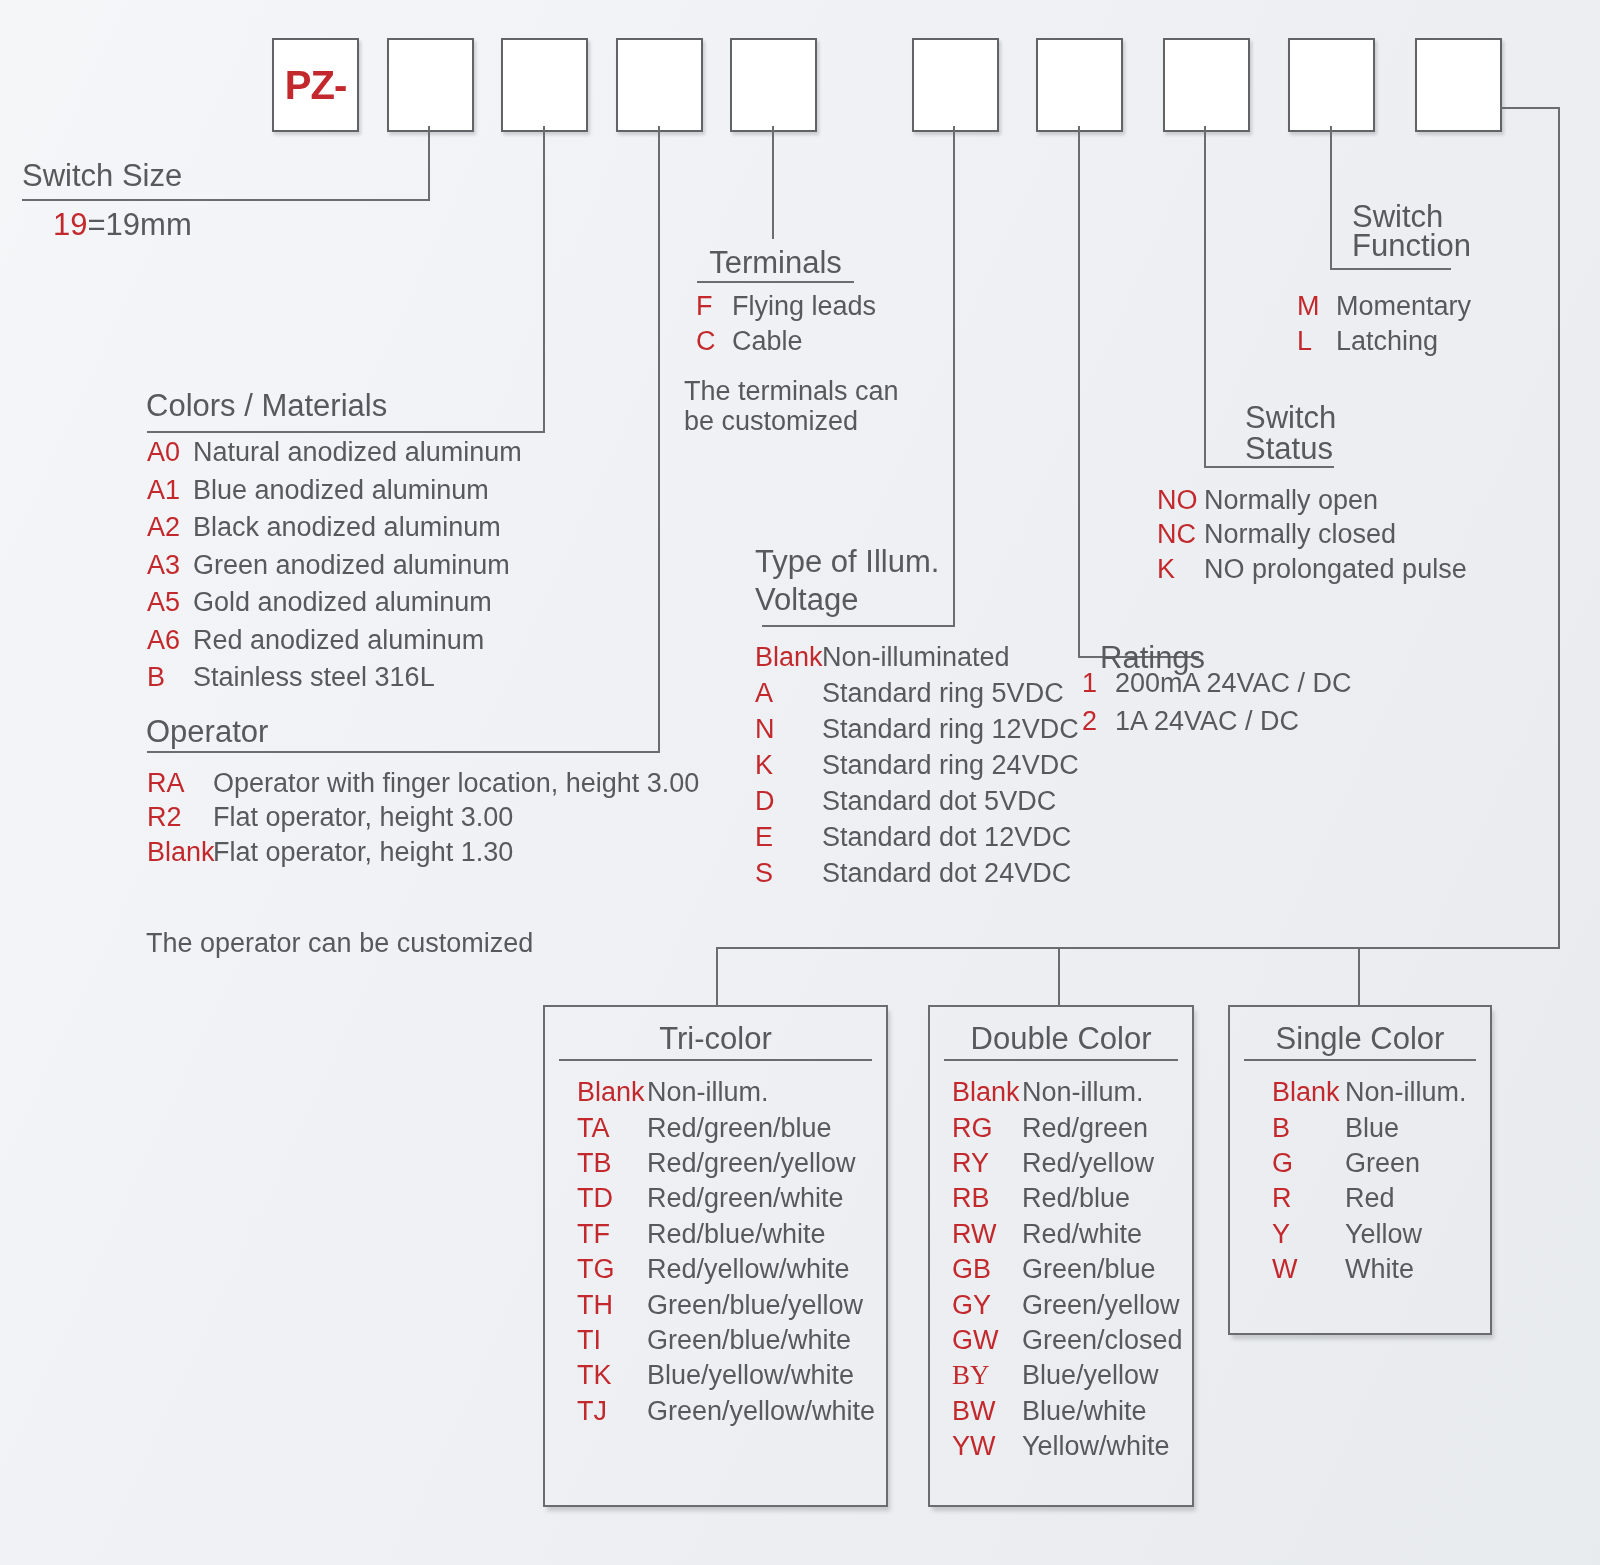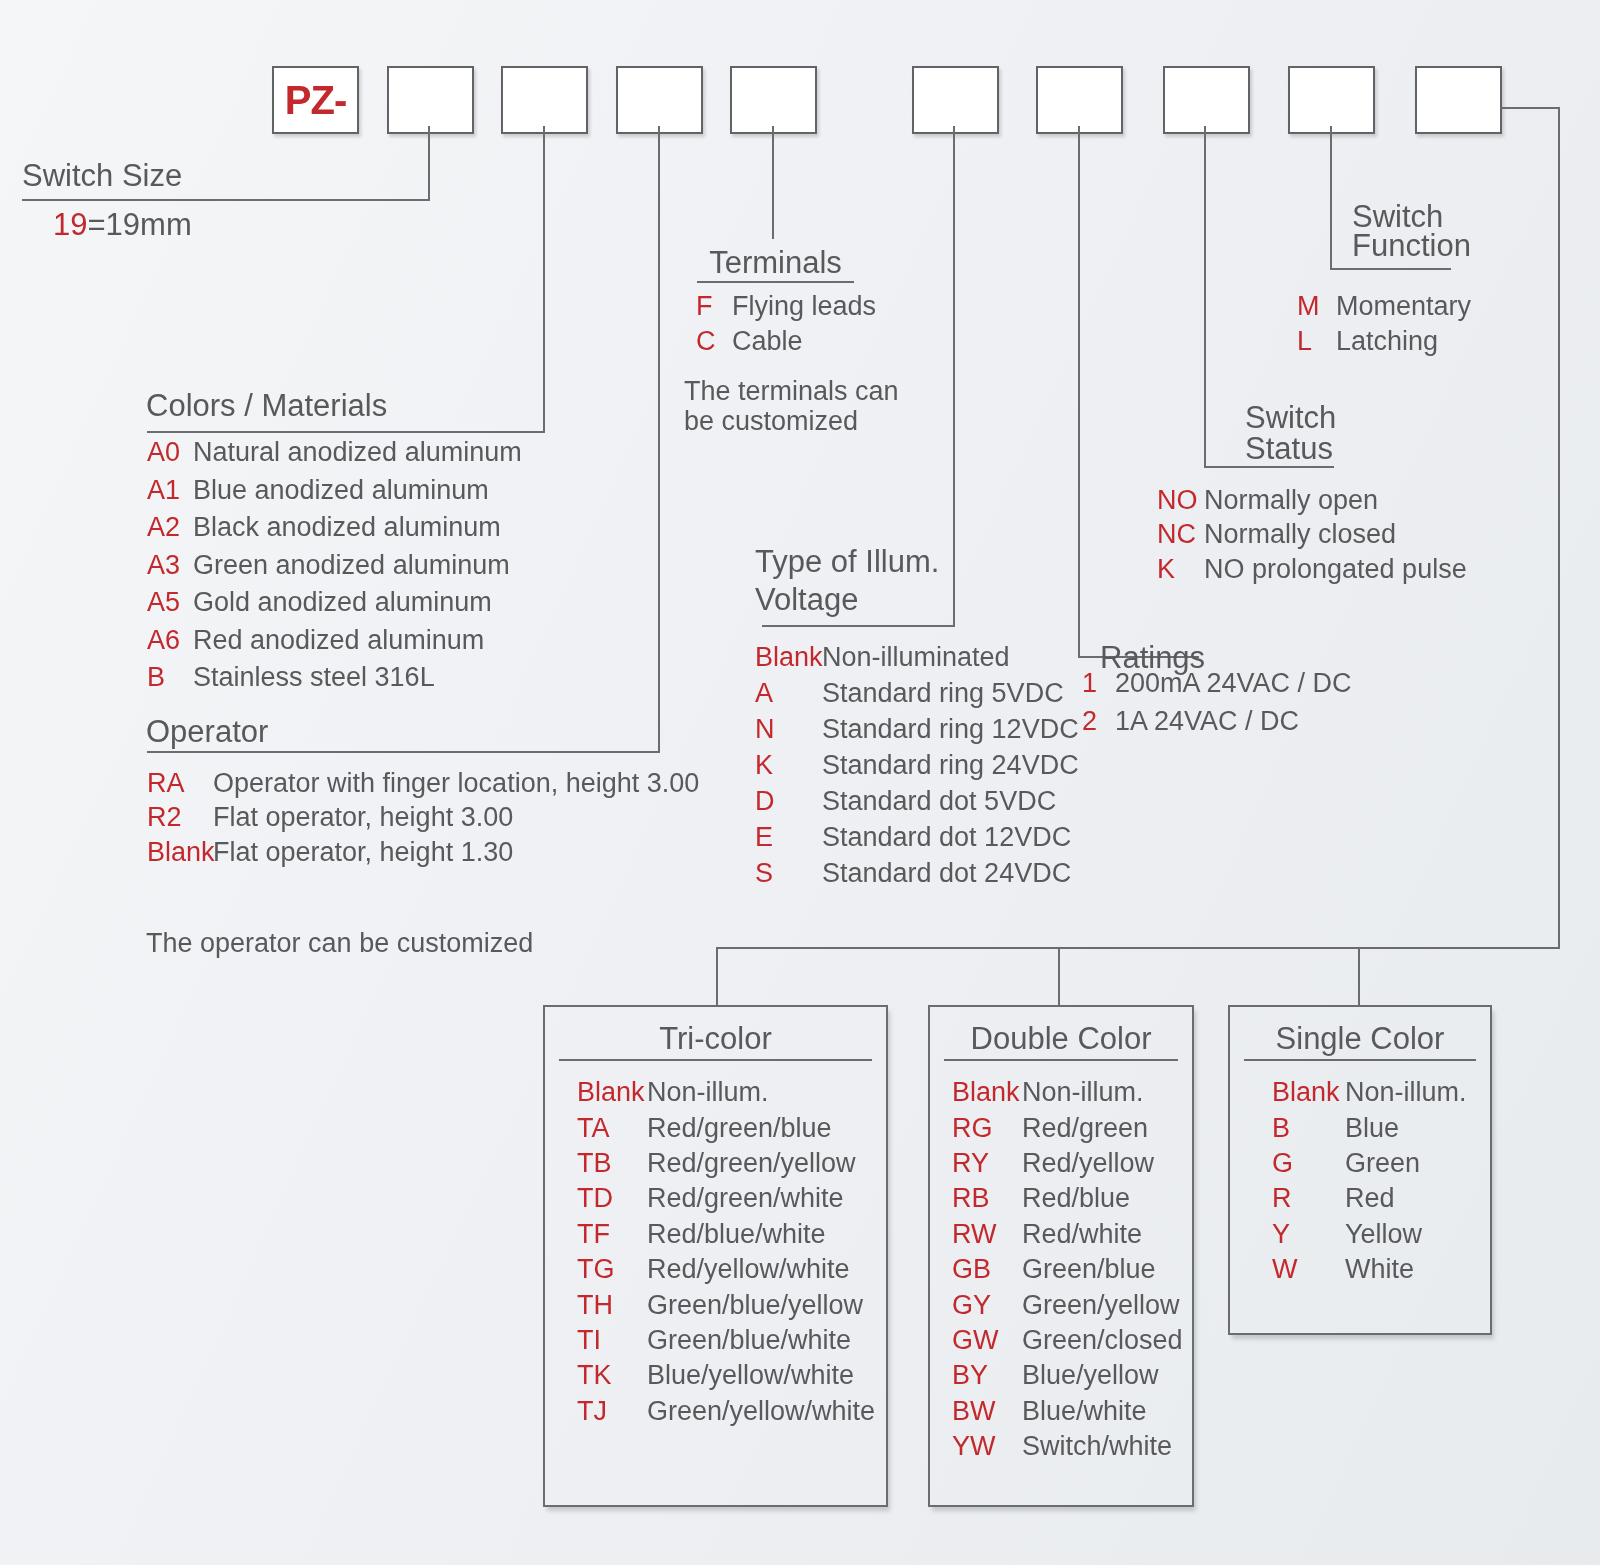--- a/index.html
+++ b/index.html
@@ -9,24 +9,23 @@
   }
   html,body{margin:0;padding:0;}
   body{font-family:"Liberation Sans","DejaVu Sans",sans-serif;}
   .canvas{
     position:relative;width:1600px;height:1565px;overflow:hidden;
     background:linear-gradient(115deg,#f4f6f8 0%,#eff1f4 40%,#e8ebee 100%);
     color:var(--gray);
   }
   .ln{position:absolute;background:var(--line);}
   .codebox{
-    position:absolute;width:87px;height:68px;top:38px;
+    position:absolute;width:87px;height:94px;top:38px;
     background:#ffffff;border:2px solid #626367;box-sizing:border-box;
     box-shadow:2px 3px 3px rgba(110,112,120,.28);
-    margin-top:28px;
   }
   .codebox.pz{display:flex;align-items:center;justify-content:center;}
   .pz-label{font-size:40px;font-weight:700;color:var(--red);letter-spacing:-1px;}
   .title{position:absolute;font-size:31px;color:var(--gray);line-height:1.18;}
   .list{position:absolute;font-size:27px;}
   .row{display:flex;align-items:center;}
   .code{color:var(--red);flex:none;white-space:nowrap;}
   .desc{color:var(--gray);white-space:nowrap;}
   .note{position:absolute;font-size:27px;color:var(--gray);}
   .rh34 .row{height:34.5px;}
@@ -322,30 +321,30 @@
         </div>
         <div class="row">
           <span class="code" style="width:70px;">GY</span>
           <span class="desc">Green/yellow</span>
         </div>
         <div class="row">
           <span class="code" style="width:70px;">GW</span>
           <span class="desc">Green/closed</span>
         </div>
         <div class="row">
-          <span class="code" style="width:70px;">BY</span>
+          <span class="code" style="width:70px;font-family:Liberation Serif, serif;">BY</span>
           <span class="desc">Blue/yellow</span>
         </div>
         <div class="row">
           <span class="code" style="width:70px;">BW</span>
           <span class="desc">Blue/white</span>
         </div>
         <div class="row">
           <span class="code" style="width:70px;">YW</span>
-          <span class="desc">Switch/white</span>
+          <span class="desc">Yellow/white</span>
         </div>
       </div>
   </div>
 
   <div class="bigbox" style="left:1228px;top:1005px;width:264px;height:330px;">
     <div class="btitle">Single Color</div>
     <div class="bline"></div>
     <div class="list rh35" style="left:42px;top:68px;">
 
     <div class="row">

